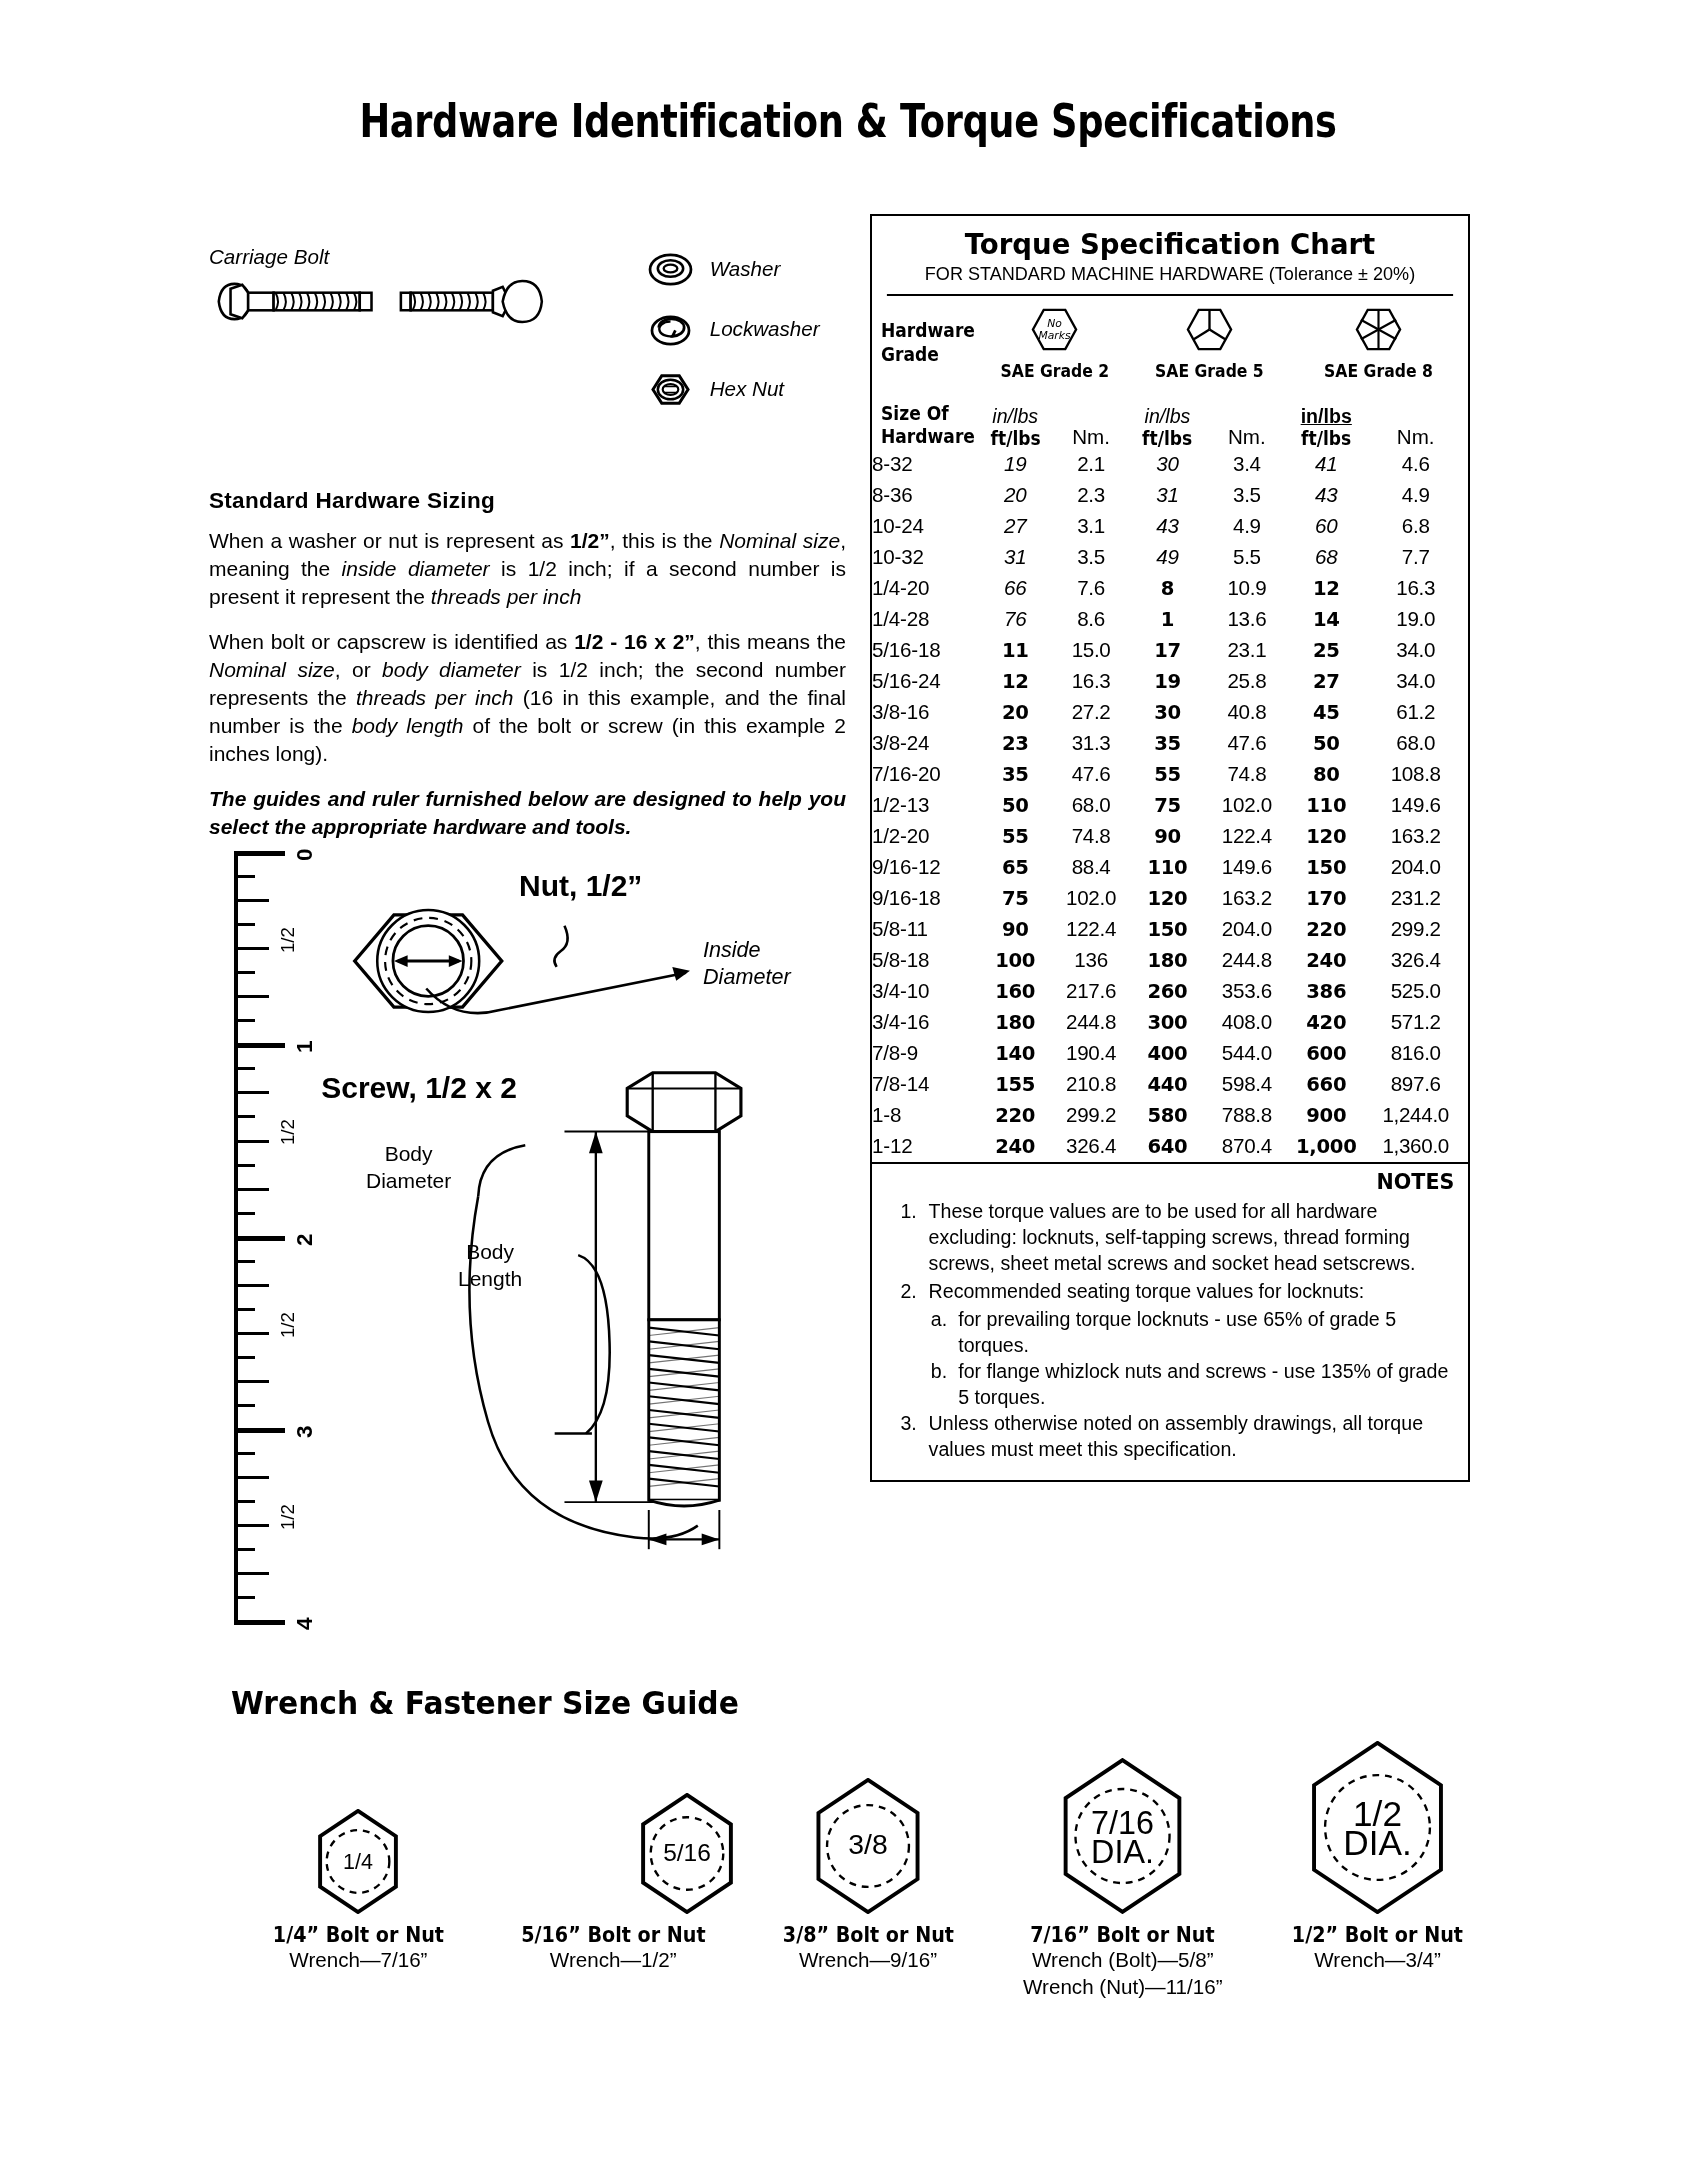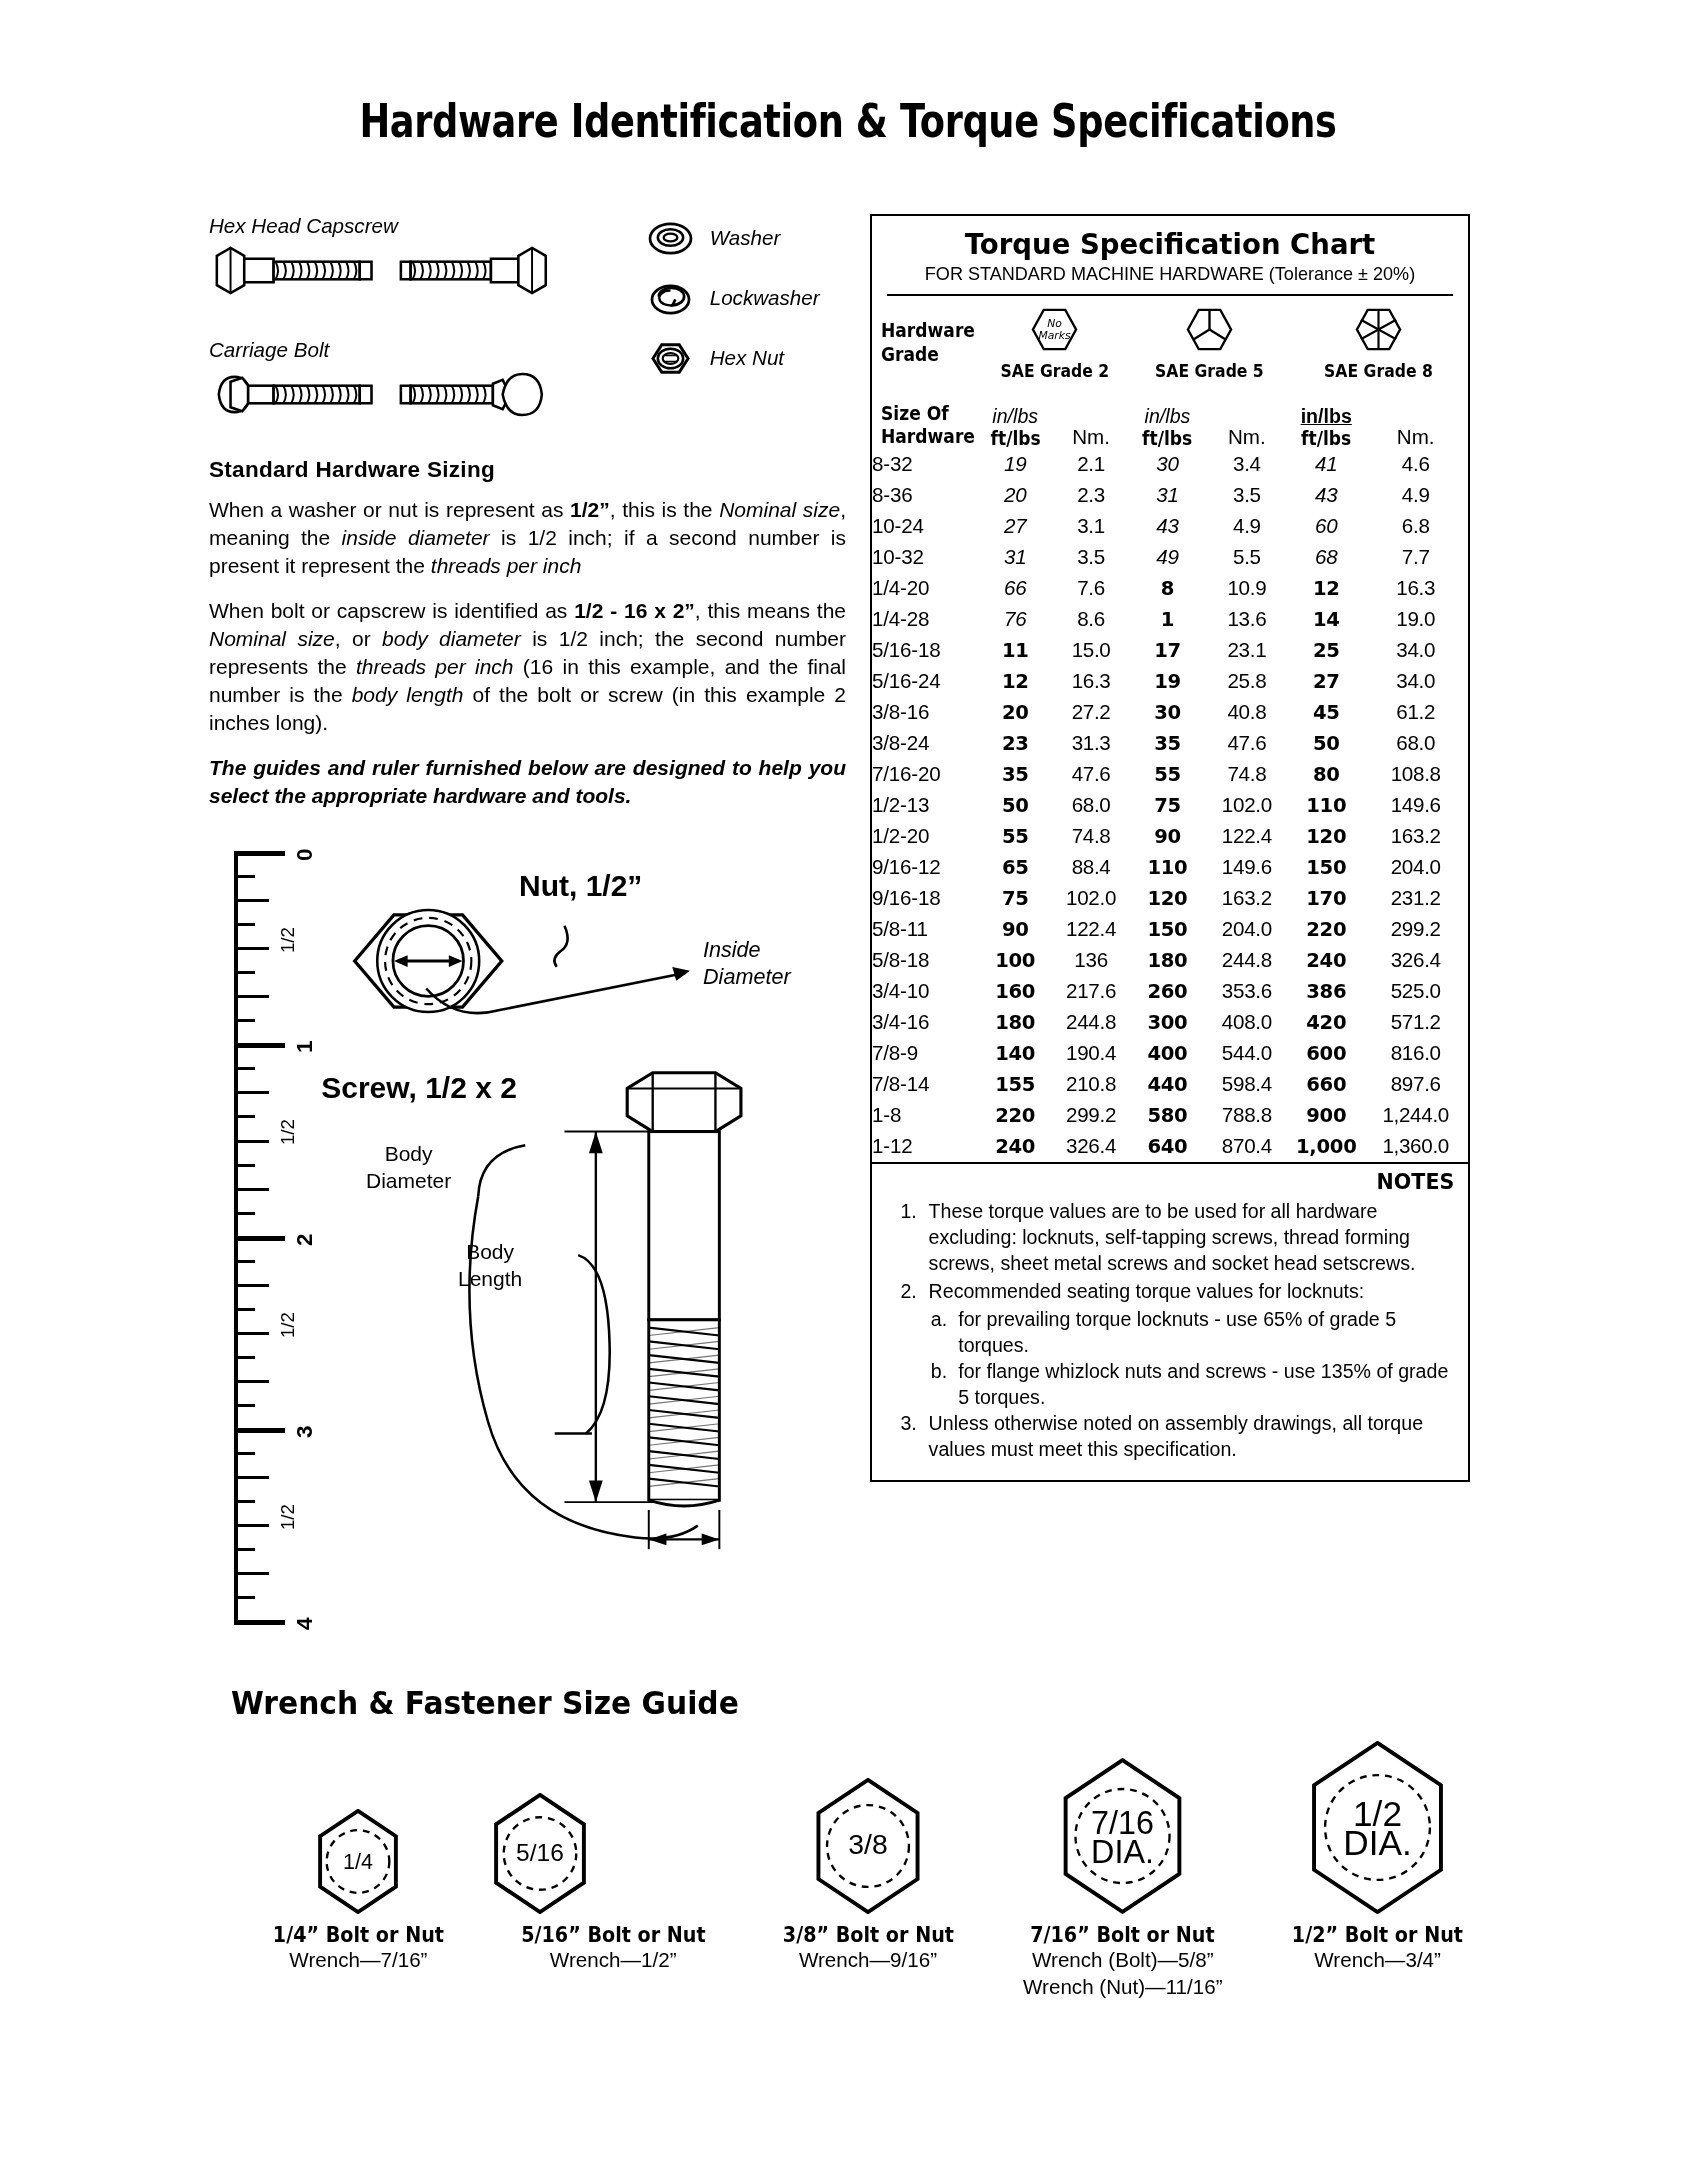--- a/index.html
+++ b/index.html
@@ -161,49 +161,20 @@
 
 <div class="page">
 
   <div id="doc-title">Hardware Identification  &amp;  Torque Specifications</div>
 
   <div id="left-col">
 
 
     <div class="hw-gallery">
 
-      <div class="hw-row">
-        <div class="hw-label">Hex Head Capscrew</div>
-        <svg width="372" height="61" viewBox="0 0 380 62">
-          <g fill="#fff" stroke="#000" stroke-width="2.6">
-            <path d="M8 16 L22 8 L36 16 L36 46 L22 54 L8 46 Z"></path>
-            <path d="M22 8 L22 54" stroke-width="2"></path>
-            <rect x="36" y="19" width="30" height="24"></rect>
-            <rect x="66" y="22" width="88" height="18"></rect>
-            <path d="M154 22 L166 22 L166 40 L154 40 Z"></path>
-          </g>
-          <g stroke="#000" stroke-width="2" fill="none">
-            <path d="M68 22 q5 9 0 18 M76 22 q5 9 0 18 M84 22 q5 9 0 18 M92 22 q5 9 0 18
-                     M100 22 q5 9 0 18 M108 22 q5 9 0 18 M116 22 q5 9 0 18 M124 22 q5 9 0 18
-                     M132 22 q5 9 0 18 M140 22 q5 9 0 18 M148 22 q5 9 0 18"></path>
-          </g>
-          <g fill="#fff" stroke="#000" stroke-width="2.6">
-            <path d="M196 22 L206 22 L206 40 L196 40 Z"></path>
-            <rect x="206" y="22" width="82" height="18"></rect>
-            <rect x="288" y="19" width="28" height="24"></rect>
-            <path d="M316 16 L330 8 L344 16 L344 46 L330 54 L316 46 Z"></path>
-            <path d="M330 8 L330 54" stroke-width="2"></path>
-          </g>
-          <g stroke="#000" stroke-width="2" fill="none">
-            <path d="M208 22 q5 9 0 18 M216 22 q5 9 0 18 M224 22 q5 9 0 18 M232 22 q5 9 0 18
-                     M240 22 q5 9 0 18 M248 22 q5 9 0 18 M256 22 q5 9 0 18 M264 22 q5 9 0 18
-                     M272 22 q5 9 0 18 M280 22 q5 9 0 18"></path>
-          </g>
-        </svg>
-      </div>
 
       <div class="hw-row" style="margin-top:31px;">
         <div class="hw-label">Carriage Bolt</div>
         <svg width="372" height="61" viewBox="0 0 380 62">
           <g fill="#fff" stroke="#000" stroke-width="2.6">
             <path d="M10 31 q2 -18 16 -18 q14 0 16 18 q-2 18 -16 18 q-14 0 -16 -18 Z"></path>
             <path d="M22 18 L34 14 L40 22 L40 40 L34 48 L22 44 Z"></path>
             <rect x="40" y="22" width="26" height="18"></rect>
             <rect x="66" y="22" width="88" height="18"></rect>
             <path d="M154 22 L166 22 L166 40 L154 40 Z"></path>
@@ -724,21 +695,21 @@
             <svg width="94" height="105" viewBox="0 0 96 107.52000000000001">
               <polygon points="48.0,2.0 86.8,27.9 86.8,79.6 48.0,105.5 9.2,79.6 9.2,27.9" fill="#fff" stroke="#000" stroke-width="4"></polygon>
               <circle cx="48" cy="53.760000000000005" r="32.0912" fill="none" stroke="#000" stroke-width="2.4" stroke-dasharray="7 6"></circle>
               <text x="48" y="61.760000000000005" text-anchor="middle" font-family="Liberation Sans, sans-serif" font-size="22">1/4</text>
             </svg>
           </div>
           <div class="wg-cap">1/4” Bolt or Nut</div>
           <div class="wg-sub">Wrench—7/16”</div>
         </div>
         <div class="wg-item" style="width: 255px;">
-          <div class="wg-hex" style="height: 174px; display: flex; align-items: flex-end; justify-content: flex-start;">
+          <div class="wg-hex" style="height: 174px; display: flex; align-items: flex-end; justify-content: flex-end;">
             <svg width="108" height="121" viewBox="0 0 110 123.20000000000002">
               <polygon points="55.0,2.0 99.7,31.8 99.7,91.4 55.0,121.2 10.3,91.4 10.3,31.8" fill="#fff" stroke="#000" stroke-width="4"></polygon>
               <circle cx="55" cy="61.60000000000001" r="36.952000000000005" fill="none" stroke="#000" stroke-width="2.4" stroke-dasharray="7 6"></circle>
               <text x="55" y="69.60000000000001" text-anchor="middle" font-family="Liberation Sans, sans-serif" font-size="25">5/16</text>
             </svg>
           </div>
           <div class="wg-cap">5/16” Bolt or Nut</div>
           <div class="wg-sub">Wrench—1/2”</div>
         </div>
         <div class="wg-item" style="width: 255px;">

